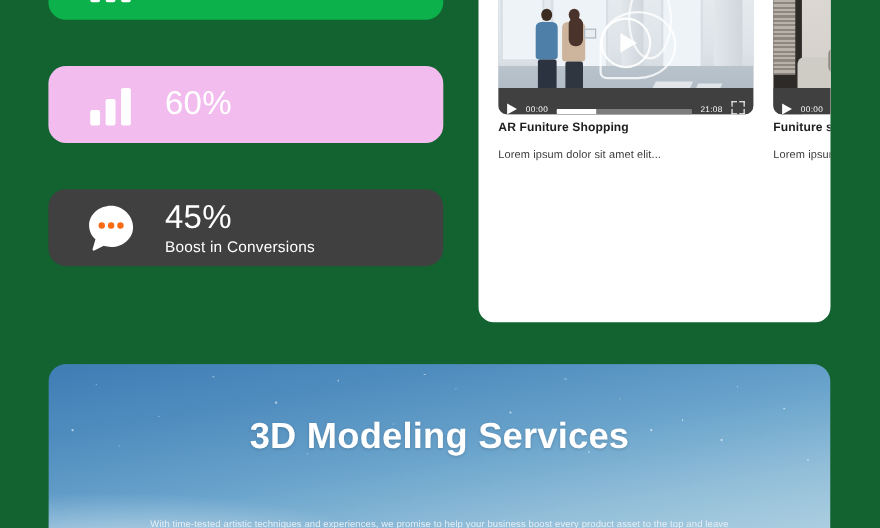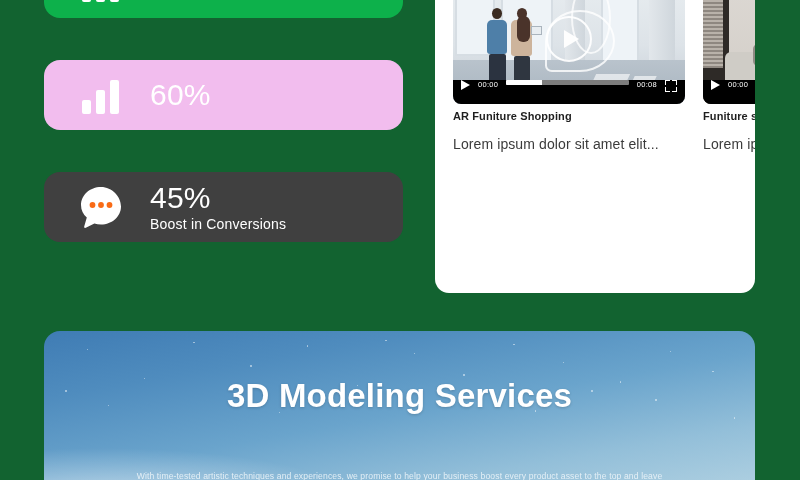--- a/index.html
+++ b/index.html
@@ -143,22 +143,22 @@
   .lr-blinds { position:absolute; left:0; top:10px; width:20px; height:84px;
     background:repeating-linear-gradient(180deg,#b9b2aa 0 2px,#8e8780 2px 4px); }
   .lr-sofa { position:absolute; left:22px; bottom:18px; width:96px; height:34px; background:#cfccc6; border-radius:6px; }
   .lr-cush { position:absolute; left:50px; bottom:38px; width:28px; height:22px; background:#8f8b84; border-radius:5px; }
   .lr-rug  { position:absolute; left:10px; bottom:0; width:120px; height:22px;
     background:repeating-linear-gradient(90deg,#e5e1da 0 4px,#d3cec6 4px 8px); }
 
   .vcontrols {
     position:absolute; left:0; right:0; bottom:0;
     height:24px;
-    background:#000000;
-    display:flex; align-items:flex-start;
+    background:#404040;
+    display:flex; align-items:flex-end;
     padding:0 8px;
     gap:8px;
   }
   .vc-play {
     width:0;height:0;
     border-left:9px solid #fff;
     border-top:5.5px solid transparent;
     border-bottom:5.5px solid transparent;
     flex:0 0 auto;
   }
@@ -181,21 +181,21 @@
   .v-title {
     margin-top:6px;
     font-size:11px;
     font-weight:bold;
     color:#1f1f1f;
     letter-spacing:.1px;
     white-space:nowrap;
   }
   .v-desc {
     margin-top:14px;
-    font-size:14px;
+    font-size:10px;
     color:#3b3b3b;
     letter-spacing:.1px;
     white-space:nowrap;
   }
 
   
   .sky-panel {
     position:absolute;
     left:44px; top:331px;
     width:711px; height:180px;
@@ -313,21 +313,21 @@
         </div>
         <div class="play-overlay">
           <span class="tri"></span>
         </div>
         <div class="vcontrols">
           <span class="vc-play"></span>
           <span class="vc-time">00:00</span>
           <span class="vc-bar">
             <span class="fill"></span>
           </span>
-          <span class="vc-time">00:08</span>
+          <span class="vc-time">21:08</span>
           <span class="vc-full">
               <i></i>
               <i></i>
               <i></i>
               <i></i>
             </span>
         </div>
       </div>
       <div class="v-title">AR Funiture Shopping</div>
       <div class="v-desc">Lorem ipsum dolor sit amet elit...</div>

